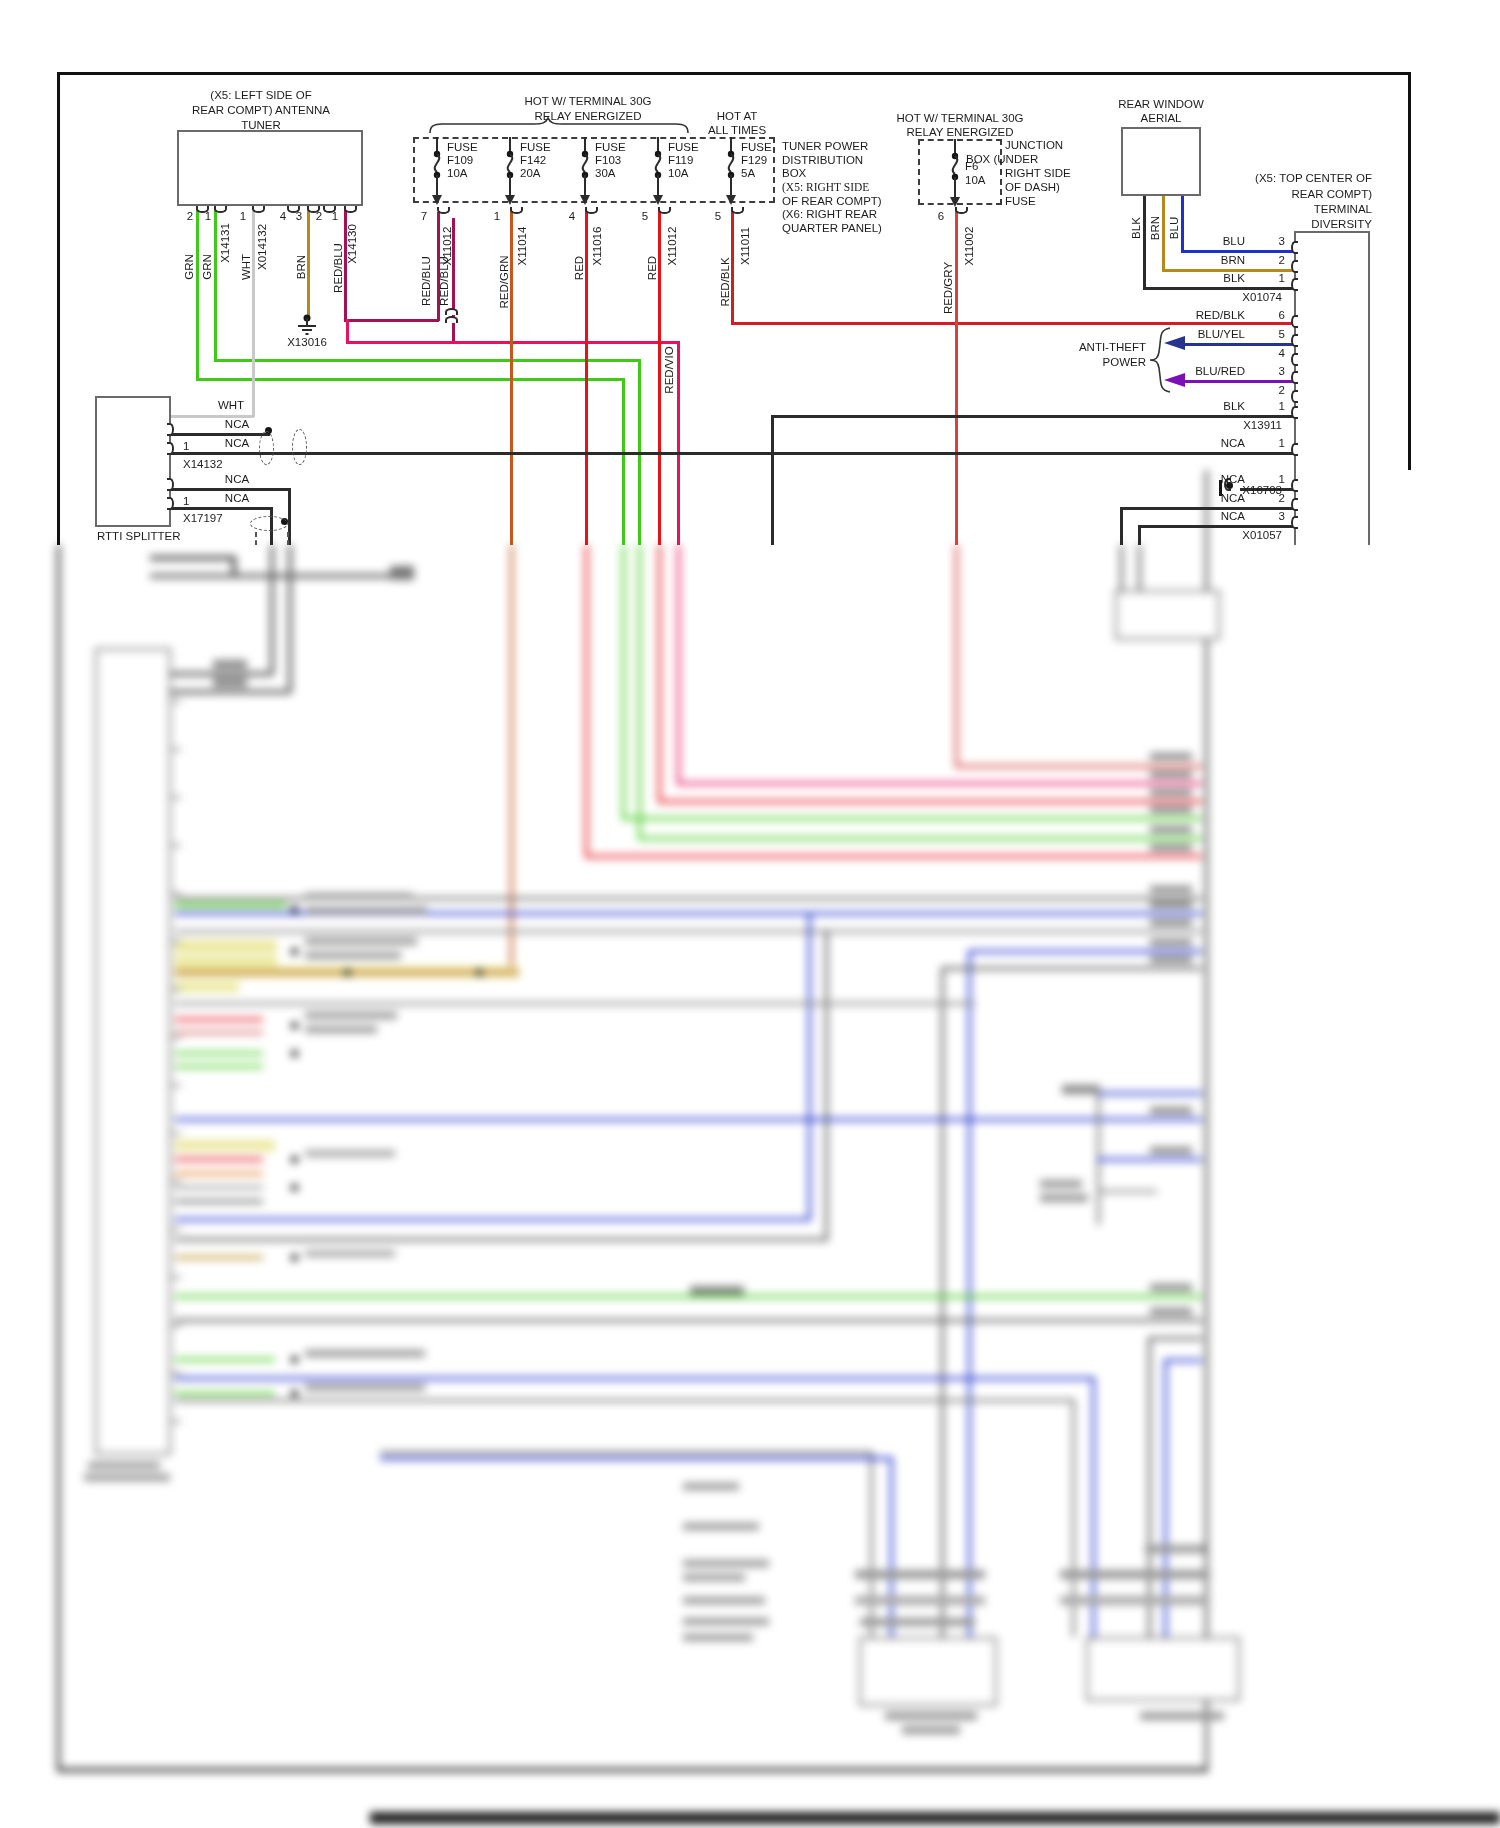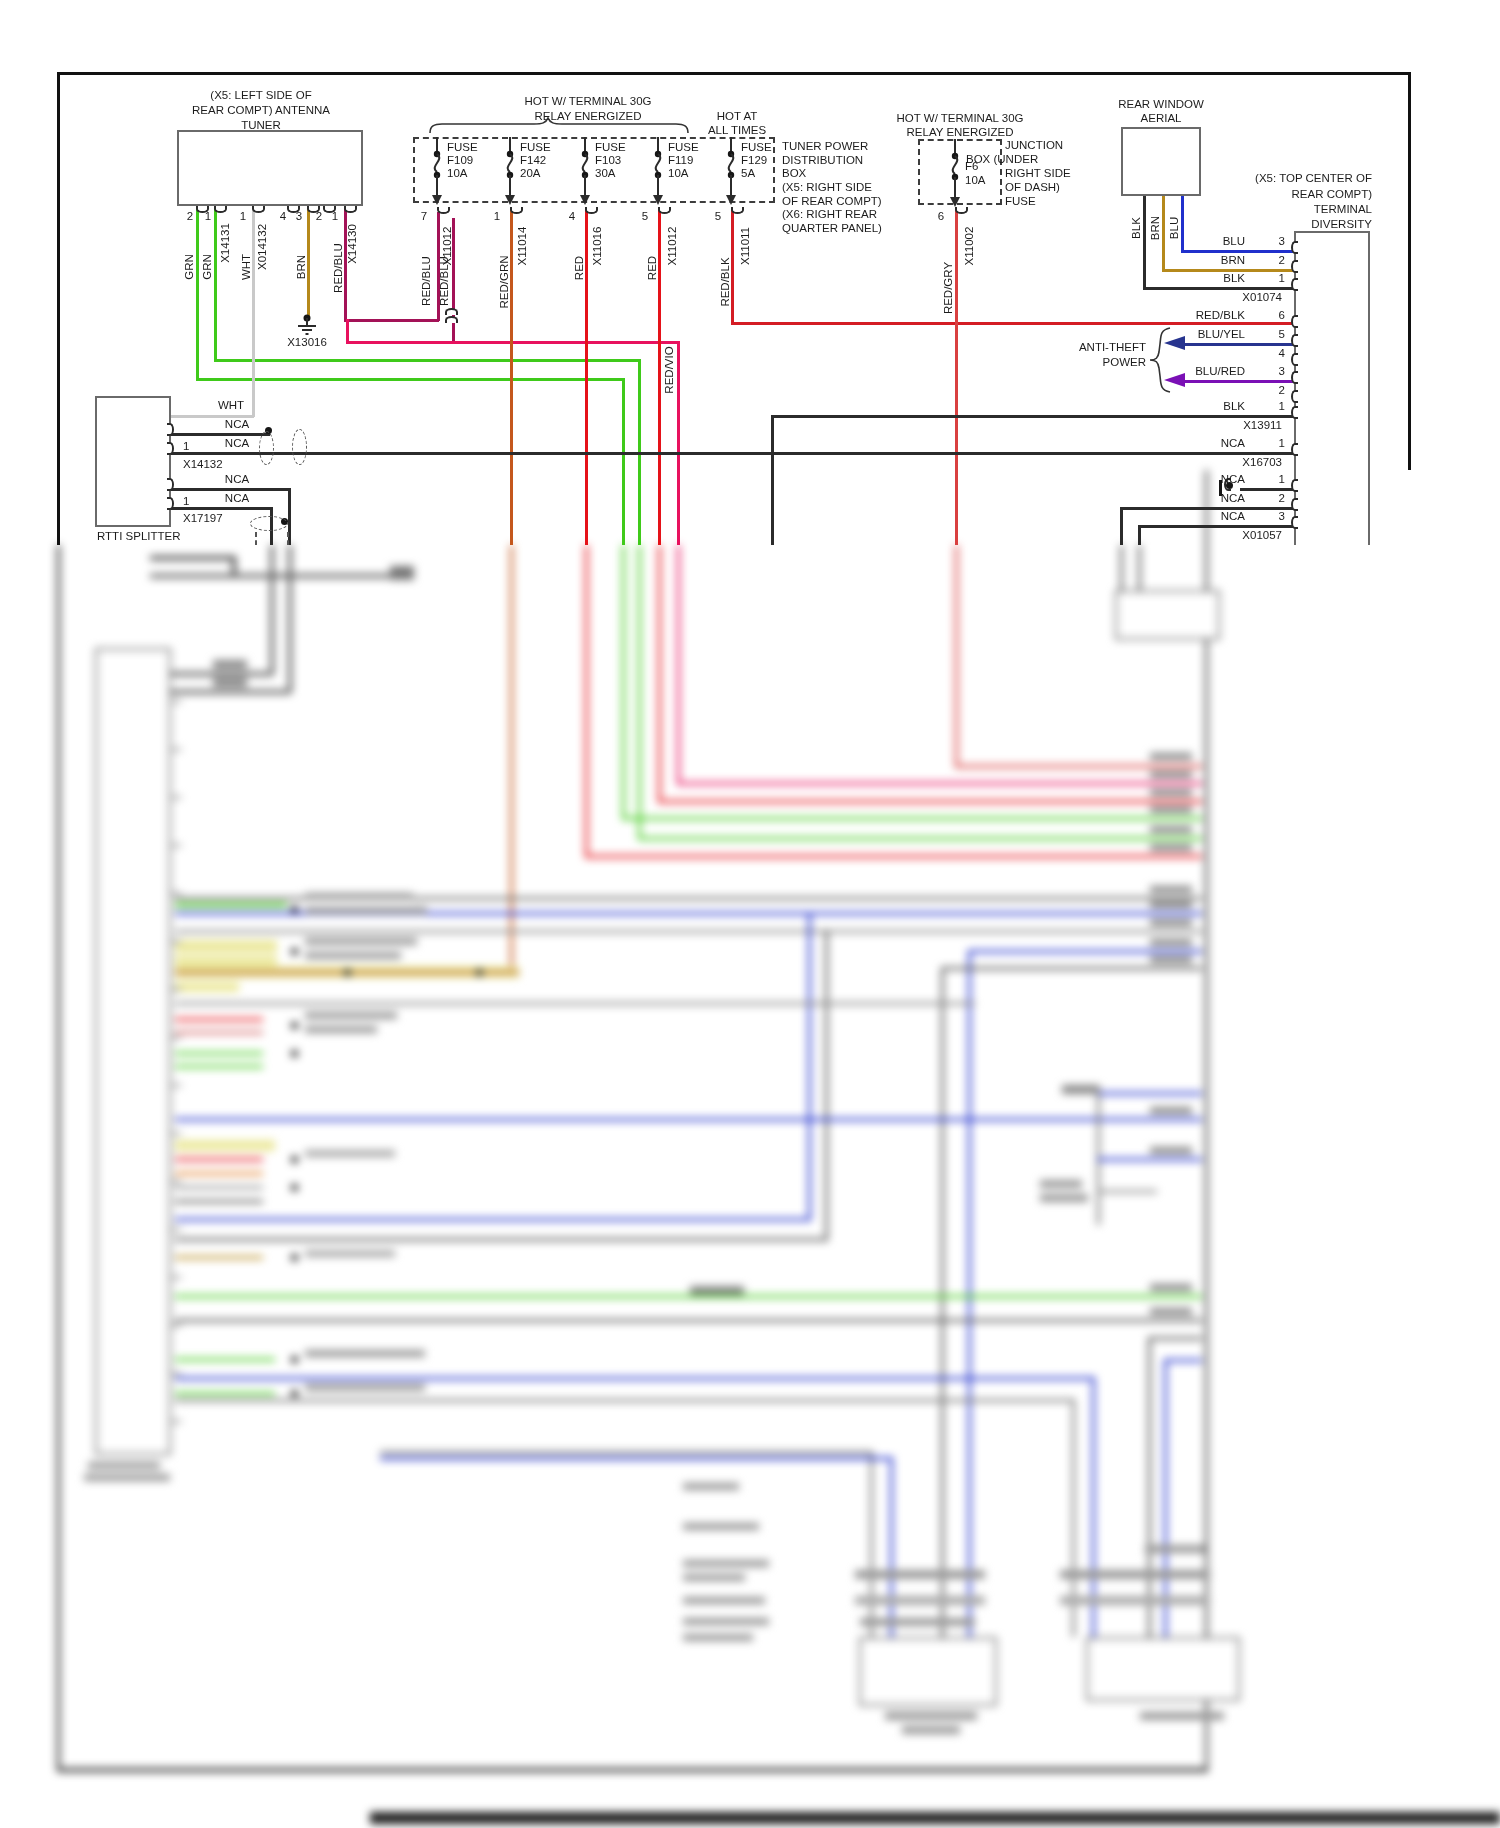--- a/index.html
+++ b/index.html
@@ -336,21 +336,21 @@
       <span class="lbl ac" style="left: 960px; top: 126px;">RELAY ENERGIZED</span>
       <span class="lbl ac" style="left: 1161px; top: 98px;">REAR WINDOW</span>
       <span class="lbl ac" style="left: 1161px; top: 112px;">AERIAL</span>
       <span class="lbl ar" style="left: 1372px; top: 172px;">(X5: TOP CENTER OF</span>
       <span class="lbl ar" style="left: 1372px; top: 188px;">REAR COMPT)</span>
       <span class="lbl ar" style="left: 1372px; top: 203px;">TERMINAL</span>
       <span class="lbl ar" style="left: 1372px; top: 218px;">DIVERSITY</span>
       <span class="lbl" style="left: 782px; top: 140px;">TUNER POWER</span>
       <span class="lbl" style="left: 782px; top: 154px;">DISTRIBUTION</span>
       <span class="lbl" style="left: 782px; top: 167px;">BOX</span>
-      <span class="lbl" style="left: 782px; top: 181px;">(X5: RIGHT SIDE</span>
+      <span class="lbl" style="left: 782px; top: 181px; font-family: Liberation Serif, serif;">(X5: RIGHT SIDE</span>
       <span class="lbl" style="left: 782px; top: 195px;">OF REAR COMPT)</span>
       <span class="lbl" style="left: 782px; top: 208px;">(X6: RIGHT REAR</span>
       <span class="lbl" style="left: 782px; top: 222px;">QUARTER PANEL)</span>
       <span class="lbl" style="left: 1005px; top: 139px;">JUNCTION</span>
       <span class="lbl" style="left: 966px; top: 153px;">BOX (UNDER</span>
       <span class="lbl" style="left: 1005px; top: 167px;">RIGHT SIDE</span>
       <span class="lbl" style="left: 1005px; top: 181px;">OF DASH)</span>
       <span class="lbl" style="left: 1005px; top: 195px;">FUSE</span>
       <span class="lbl" style="left: 447px; top: 141px;">FUSE</span>
       <span class="lbl" style="left: 447px; top: 154px;">F109</span>
@@ -406,21 +406,21 @@
       <span class="lbl ar" style="left: 1285px; top: 328px;">5</span>
       <span class="lbl ar" style="left: 1285px; top: 347px;">4</span>
       <span class="lbl ar" style="left: 1245px; top: 365px;">BLU/RED</span>
       <span class="lbl ar" style="left: 1285px; top: 365px;">3</span>
       <span class="lbl ar" style="left: 1285px; top: 384px;">2</span>
       <span class="lbl ar" style="left: 1245px; top: 400px;">BLK</span>
       <span class="lbl ar" style="left: 1285px; top: 400px;">1</span>
       <span class="lbl ar" style="left: 1282px; top: 419px;">X13911</span>
       <span class="lbl ar" style="left: 1245px; top: 437px;">NCA</span>
       <span class="lbl ar" style="left: 1285px; top: 437px;">1</span>
-      <span class="lbl ar" style="left: 1282px; top: 456px;">X16703</span>
+      <span class="lbl ar" style="left: 1282px; top: 484px;">X16703</span>
       <span class="lbl ar" style="left: 1245px; top: 473px;">NCA</span>
       <span class="lbl ar" style="left: 1285px; top: 473px;">1</span>
       <span class="lbl ar" style="left: 1245px; top: 492px;">NCA</span>
       <span class="lbl ar" style="left: 1285px; top: 492px;">2</span>
       <span class="lbl ar" style="left: 1245px; top: 510px;">NCA</span>
       <span class="lbl ar" style="left: 1285px; top: 510px;">3</span>
       <span class="lbl ar" style="left: 1282px; top: 529px;">X01057</span>
       <span class="lbl ar" style="left: 1146px; top: 341px;">ANTI-THEFT</span>
       <span class="lbl ar" style="left: 1146px; top: 356px;">POWER</span>
       <span class="lbl rot" style="left: 225px; top: 243px;">X14131</span>

